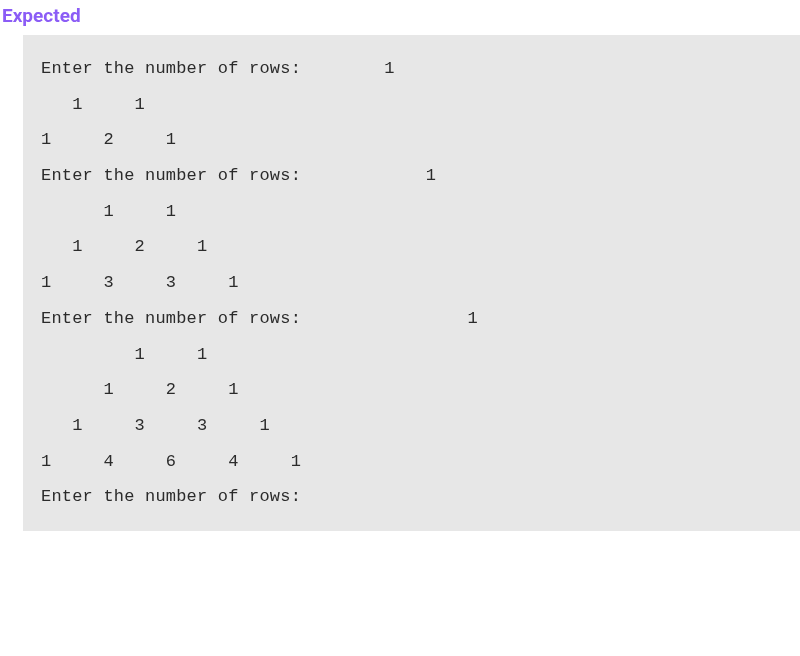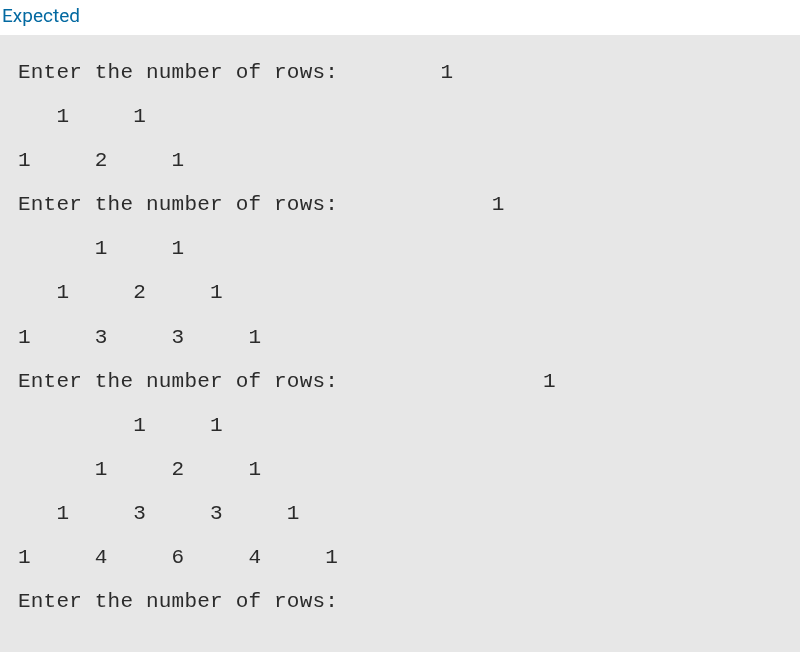--- a/index.html
+++ b/index.html
@@ -9,34 +9,35 @@
     }
     body {
       font-family: -apple-system, BlinkMacSystemFont, "Segoe UI", Roboto, Helvetica, Arial, sans-serif;
       background: #ffffff;
       width: 800px;
     }
     .container {
       padding: 0;
     }
     .heading {
-      font-weight: 400;
+      font-weight: 700;
       font-size: 19px;
-      color: #0369a1;
+      color: #8b5cf6;
       padding: 4px 2px 8px 2px;
     }
     .code-block {
       background: #e7e7e7;
-      padding: 16px 18px 28px 18px;
+      padding: 16px 18px 16px 18px;
       font-family: "SFMono-Regular", Consolas, "Liberation Mono", Menlo, Courier, monospace;
-      font-size: 21px;
+      font-size: 17px;
       line-height: 2.1;
       color: #2b2b2b;
       white-space: pre;
       letter-spacing: 0.2px;
+      margin-left: 23px;
     }
   </style>
 </head>
 <body>
 
 <div class="container">
   <div class="heading">Expected</div>
   <div class="code-block"><span>Enter the number of rows:        1</span>
 <span>   1     1</span>
 <span>1     2     1</span>

